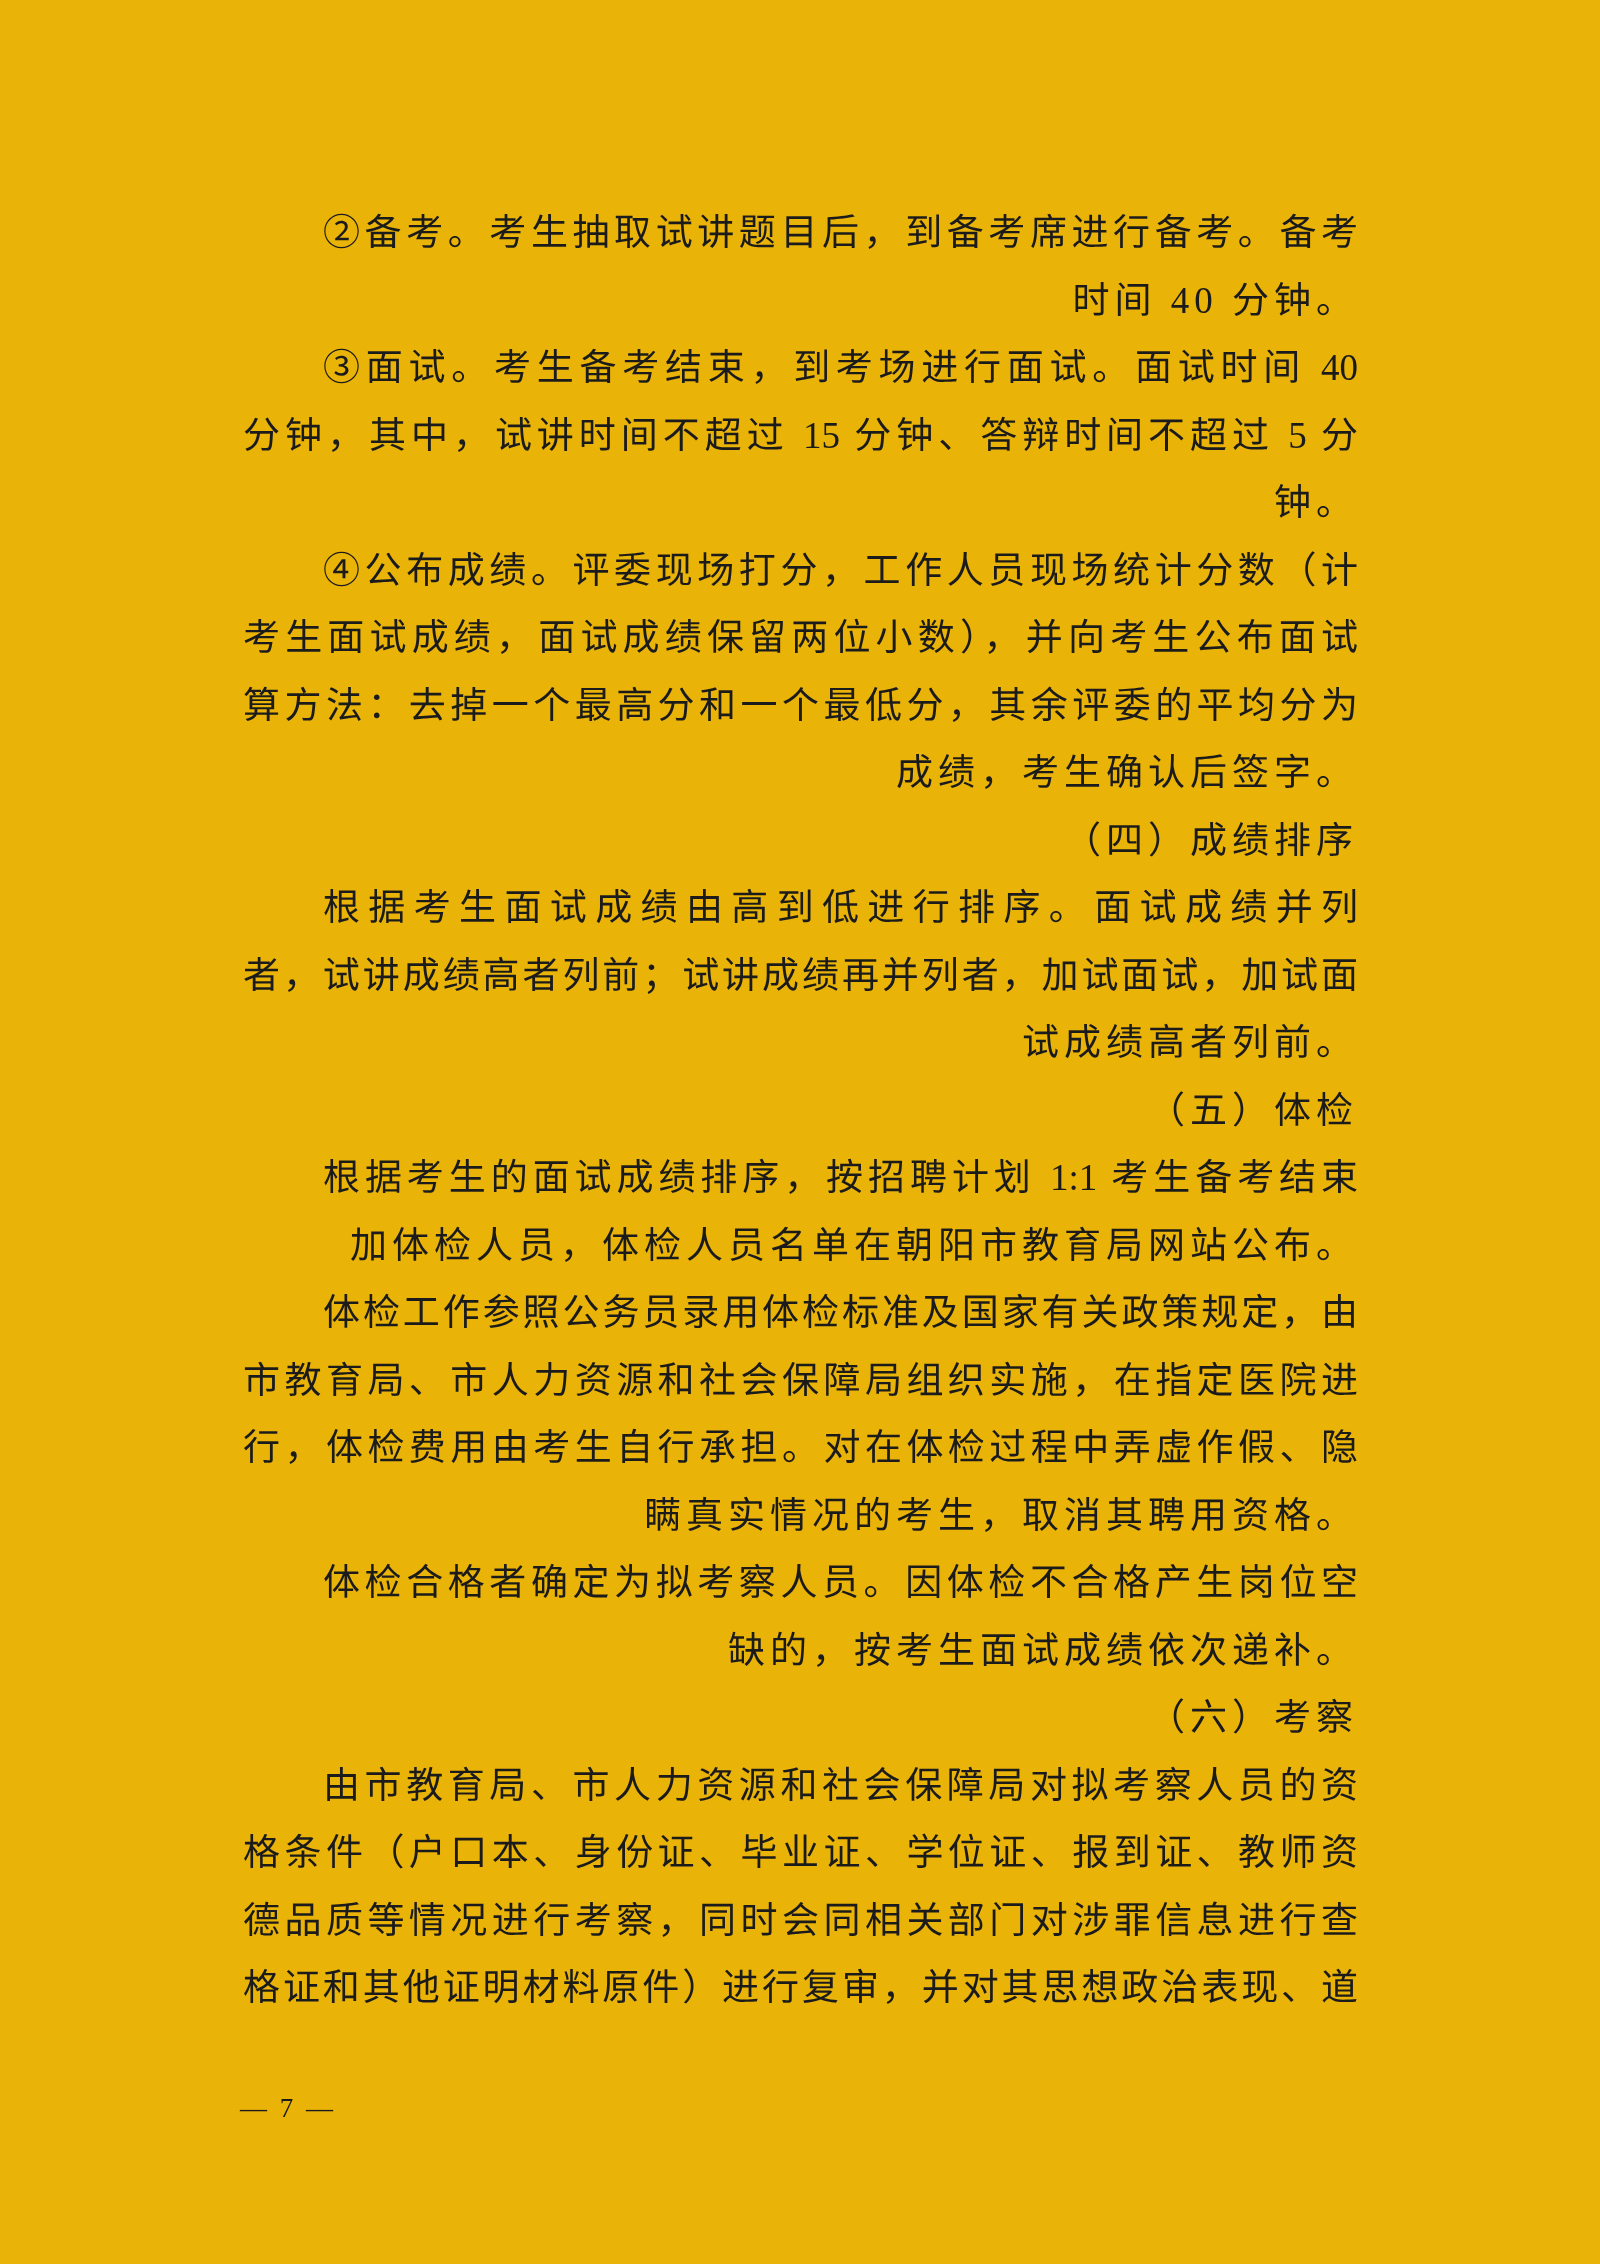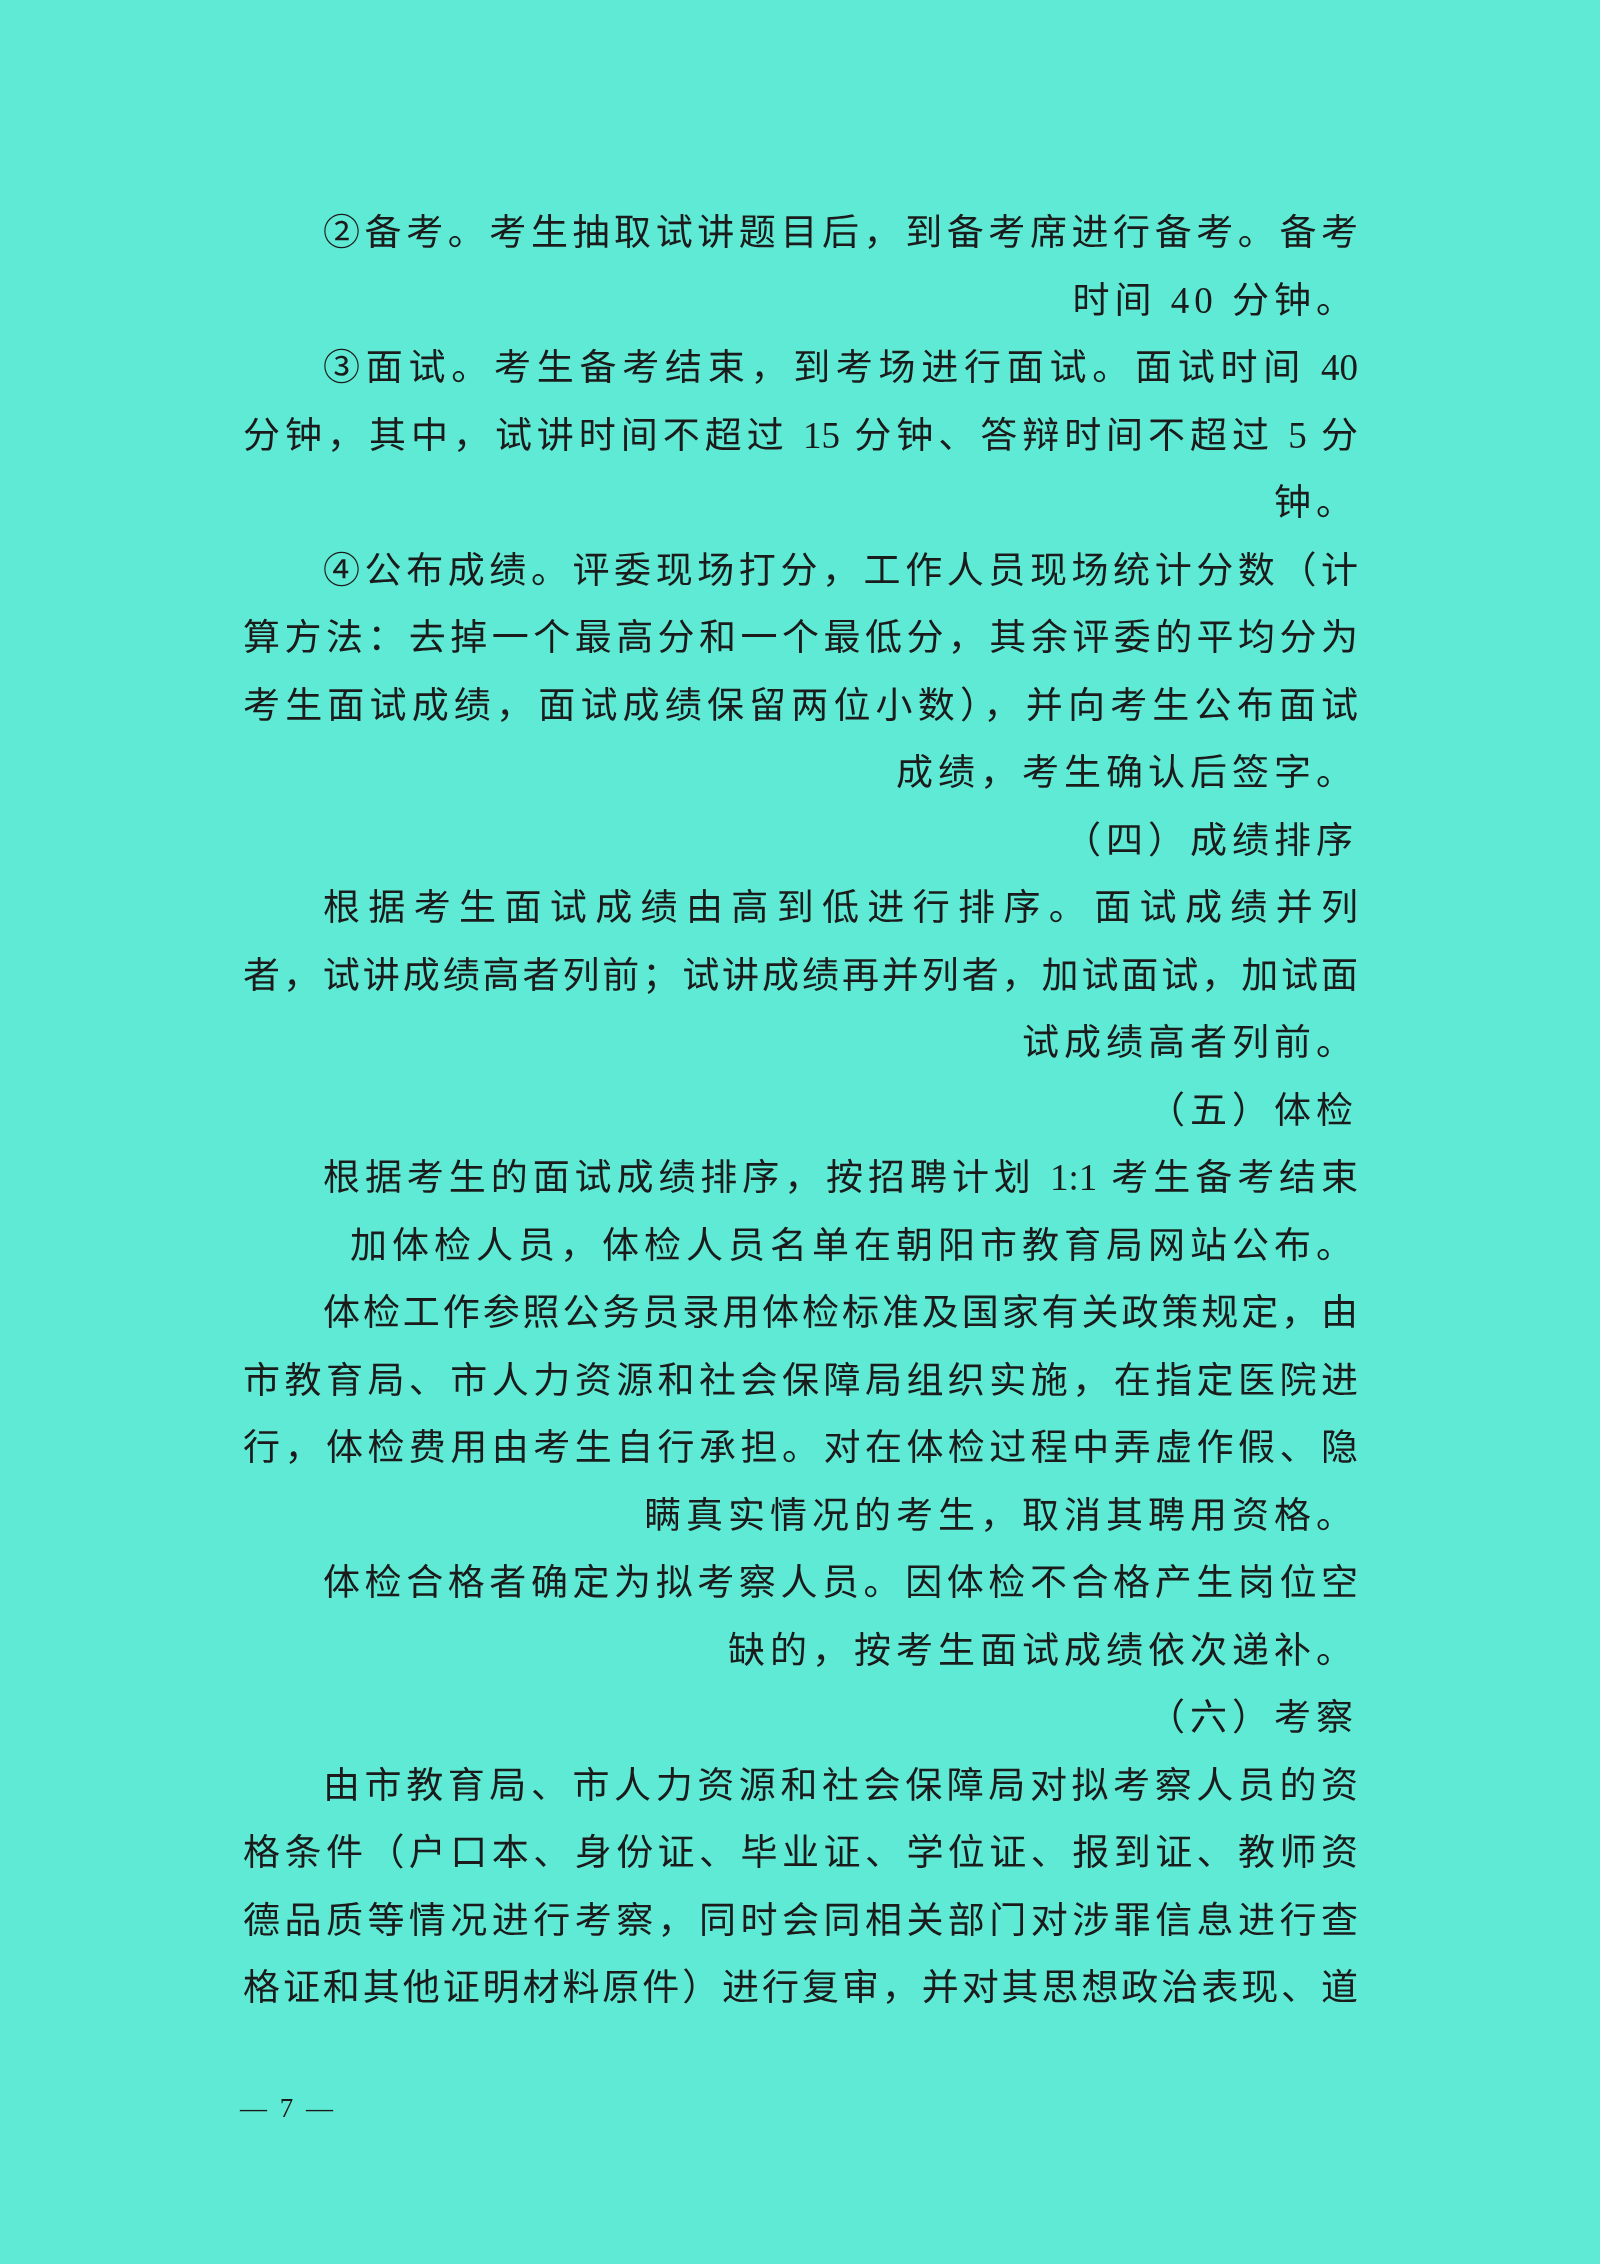--- a/index.html
+++ b/index.html
@@ -4,21 +4,21 @@
 <style>
   html, body {
     margin: 0;
     padding: 0;
     background: #ffffff;
   }
   .page {
     position: relative;
     width: 1600px;
     height: 2264px;
-    background: #5eead4;
+    background: #eab308;
     overflow: hidden;
     font-family: "Liberation Serif", "DejaVu Serif", serif;
     color: #1b1b1b;
   }
   .body-block {
     position: absolute;
     left: 243px;
     top: 199px;
     width: 1115px;
     font-size: 37px;
@@ -54,22 +54,22 @@
 
 <div class="page">
   <div class="body-block">
 
   <div class="line indent justify">②备考。考生抽取试讲题目后，到备考席进行备考。备考</div>
       <div class="line">时间 40 分钟。</div>
       <div class="line indent justify">③面试。考生备考结束，到考场进行面试。面试时间 40</div>
       <div class="line justify">分钟，其中，试讲时间不超过 15 分钟、答辩时间不超过 5 分</div>
       <div class="line">钟。</div>
       <div class="line indent justify">④公布成绩。评委现场打分，工作人员现场统计分数（计</div>
+      <div class="line justify">考生面试成绩，面试成绩保留两位小数），并向考生公布面试</div>
       <div class="line justify">算方法：去掉一个最高分和一个最低分，其余评委的平均分为</div>
-      <div class="line justify">考生面试成绩，面试成绩保留两位小数），并向考生公布面试</div>
       <div class="line">成绩，考生确认后签字。</div>
       <div class="line indent">（四）成绩排序</div>
       <div class="line indent justify">根据考生面试成绩由高到低进行排序。面试成绩并列</div>
       <div class="line justify">者，试讲成绩高者列前；试讲成绩再并列者，加试面试，加试面</div>
       <div class="line">试成绩高者列前。</div>
       <div class="line indent">（五）体检</div>
       <div class="line indent justify">根据考生的面试成绩排序，按招聘计划 1:1 考生备考结束</div>
       <div class="line">加体检人员，体检人员名单在朝阳市教育局网站公布。</div>
       <div class="line indent justify">体检工作参照公务员录用体检标准及国家有关政策规定，由</div>
       <div class="line justify">市教育局、市人力资源和社会保障局组织实施，在指定医院进</div>

